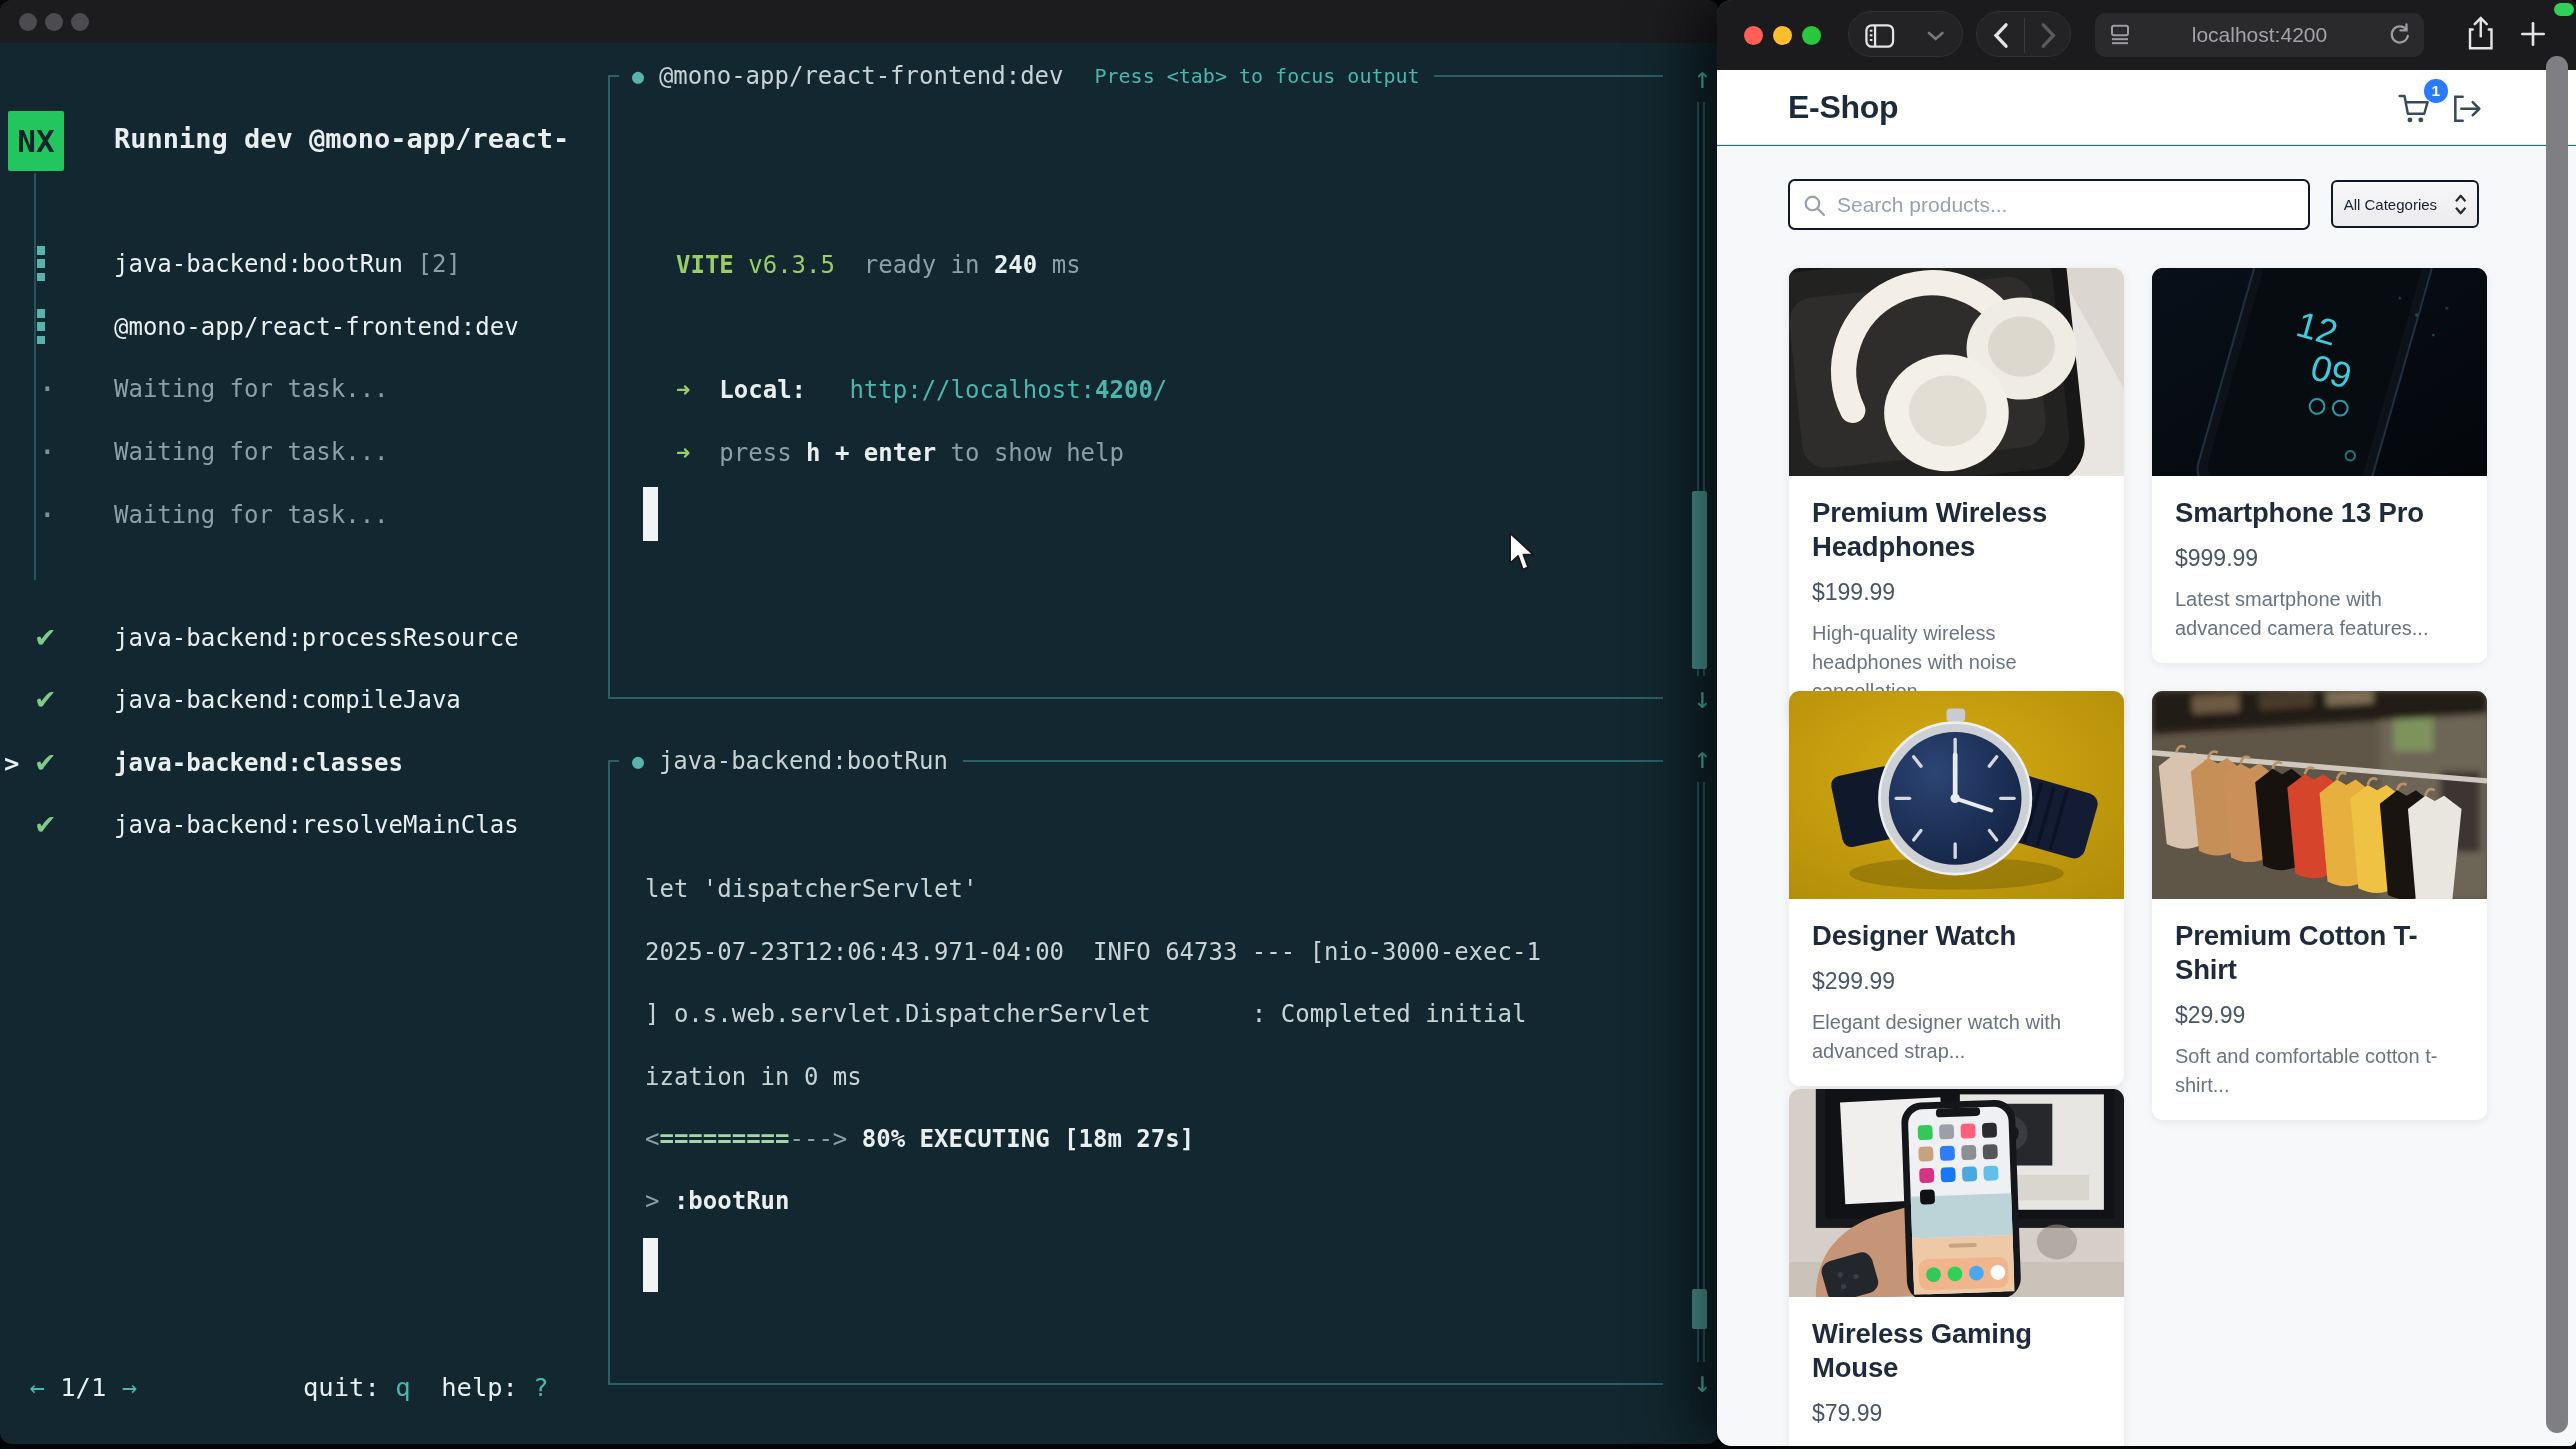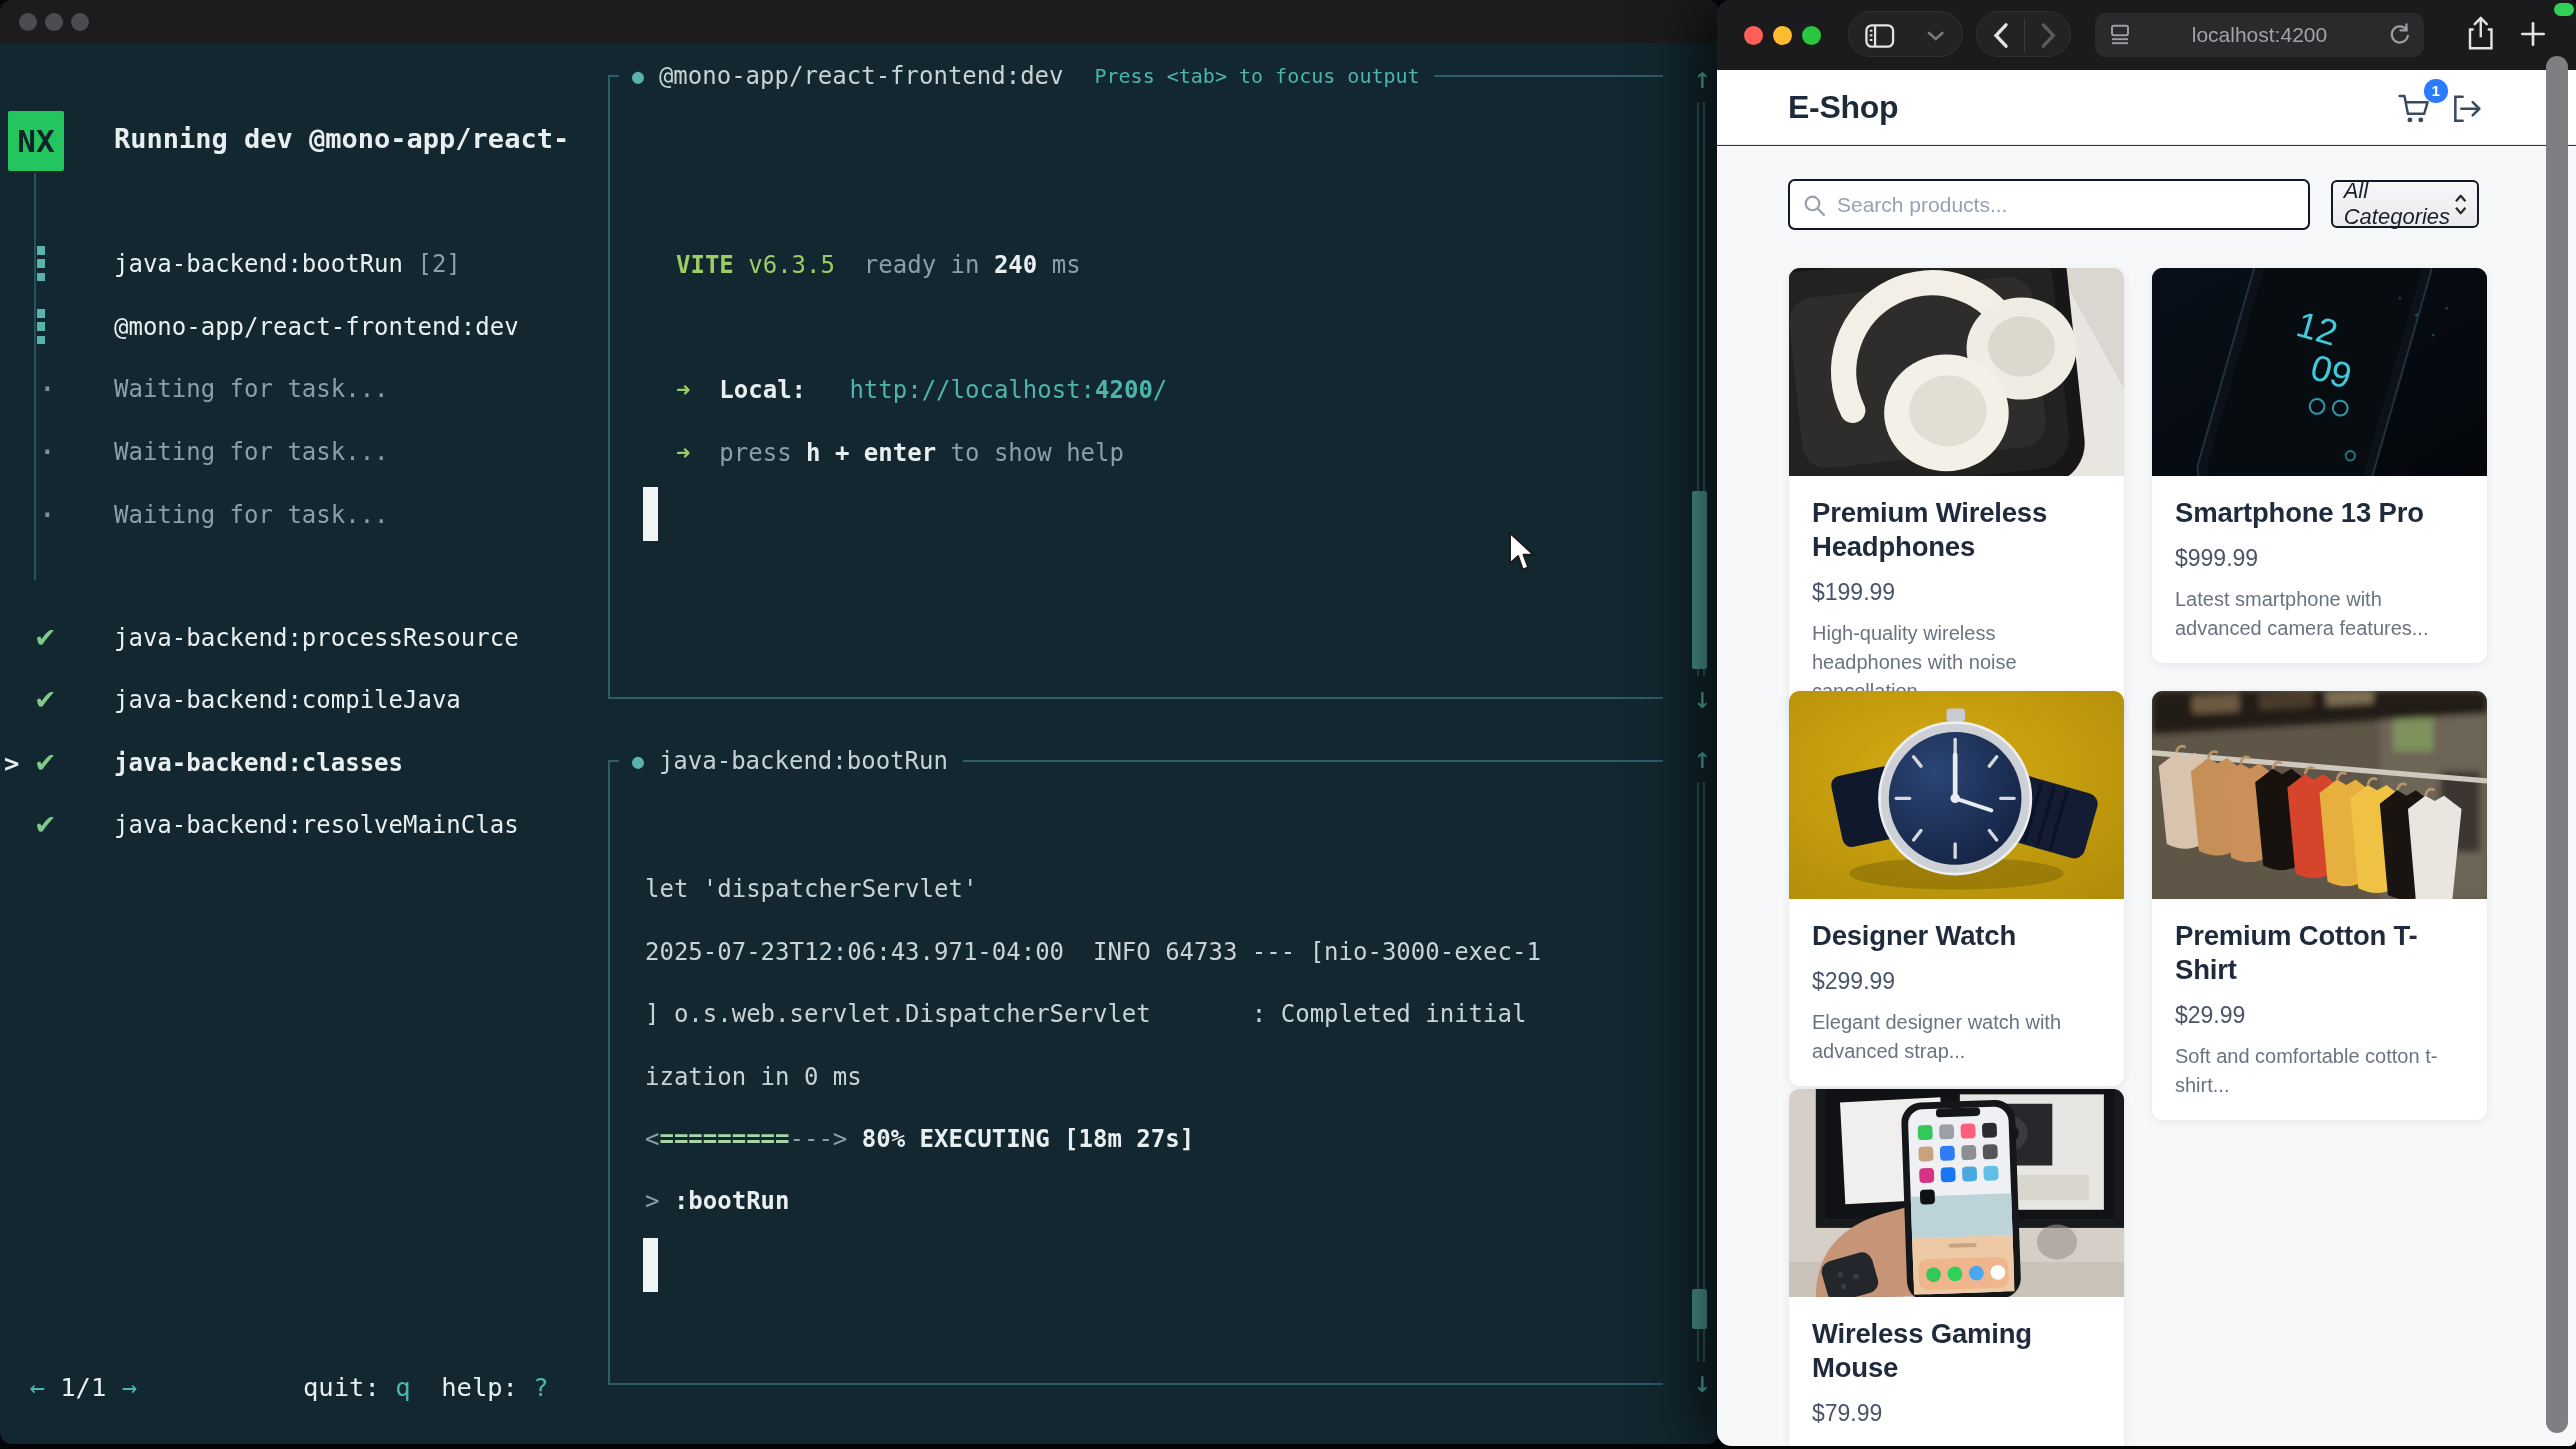--- a/index.html
+++ b/index.html
@@ -42,21 +42,21 @@
   .ph-line { flex:1; height:2px; background:#2b5f66; margin-left:14.8px; }
   .cursor-block { position:absolute; width:14.8px; height:54px; background:#f0f4f4; }
   .scroll-arrow { position:absolute; left:1681px; width:43px; text-align:center; font-size:29.5px;
                   color:#4db6ac; font-family:"DejaVu Sans Mono",monospace; line-height:32px; }
   .track { position:absolute; width:2px; background:#2b5f66; }
   .thumb { position:absolute; left:1692px; width:14.8px; background:#4f9e99; border-radius:2px; }
 
   
   .safari { position:absolute; left:1717px; top:0; width:859px; height:1446px;
             border-radius:14.8px 6.7px 6.7px 14.8px; overflow:hidden;
-            box-shadow:-24px 0 60px rgba(0,0,0,.6); background:#4c1d95; }
+            box-shadow:-24px 0 60px rgba(0,0,0,.6); background:#0f766e; }
   .sf-toolbar { position:absolute; left:0; top:0; width:100%; height:70px; background:#1b1b1d; }
   .sf-light { position:absolute; top:25.5px; width:19px; height:19px; border-radius:50%; }
   .sf-group { position:absolute; top:11.4px; height:46px; background:#232325;
               border:0.7px solid #303032; border-radius:23px; }
   .sf-pill { position:absolute; left:378px; top:12.7px; width:329px; height:44px; background:#2a2a2d;
              border-radius:10.7px; display:flex; align-items:center; }
   .sf-url { flex:1; text-align:center; font-size:21px; color:#a2a2a8; }
   .eh-header { position:absolute; left:0; top:70px; width:100%; height:74px; background:#ffffff;padding-left:45px; }
   .eh-brand { position:absolute; left:71px; top:19px; font-size:32px; font-weight:bold;
               color:#1d2a3a; letter-spacing:-0.3px; }
@@ -66,21 +66,21 @@
   .eh-divider { position:absolute; left:0; top:144px; width:100%; height:1.3px; background:#e7e9ed; }
   .eh-content { position:absolute; left:0; top:146px; width:100%; height:1301px;
                 background:#f7f8fa; overflow:hidden; }
   .search-box { position:absolute; left:71px; top:33px; width:522px; height:51px; }
   .search-box input { width:100%; height:100%; border:2px solid #101828; border-radius:6.7px;
                       background:#fff; padding-left:47px; font-size:21px; color:#1f2937;
                       font-family:"Liberation Sans",sans-serif; outline:none; }
   .search-box input::placeholder { color:#98a1af; }
   .sel { position:absolute; left:614px; top:34px; width:148px; height:48px; background:linear-gradient(#f7f7f9,#ebebee);
          border:2px solid #101828; border-radius:6px; display:flex; align-items:center; padding:0 9.4px 0 10.7px; }
-  .sel-label { flex:1; font-size:22px; color:#18202b;font-style:italic; }
+  .sel-label { flex:1; font-size:15px; color:#18202b; }
   .card { position:absolute; width:335px; background:#fff; border-radius:10.7px; overflow:hidden;
           box-shadow:0 2px 9.4px rgba(16,24,40,.08); }
   .card-img { width:335px; height:208px; display:block; }
   .card-body { padding:20px 23px; }
   .p-name { font-size:27.5px; font-weight:bold; color:#1f2a3c; line-height:34px; letter-spacing:-0.2px; }
   .p-price { font-size:23px; color:#4a5568; margin-top:14.8px; }
   .p-desc { font-size:20px; color:#6a7380; line-height:29px; margin-top:13.4px; }
   .sf-scrollthumb { position:absolute; left:829px; top:56px; width:22px; height:1377px;
                     background:#7f7f83; border-radius:11.4px; }
   .green-dot { position:absolute; left:837px; top:3.4px; width:20px; height:12.7px;

